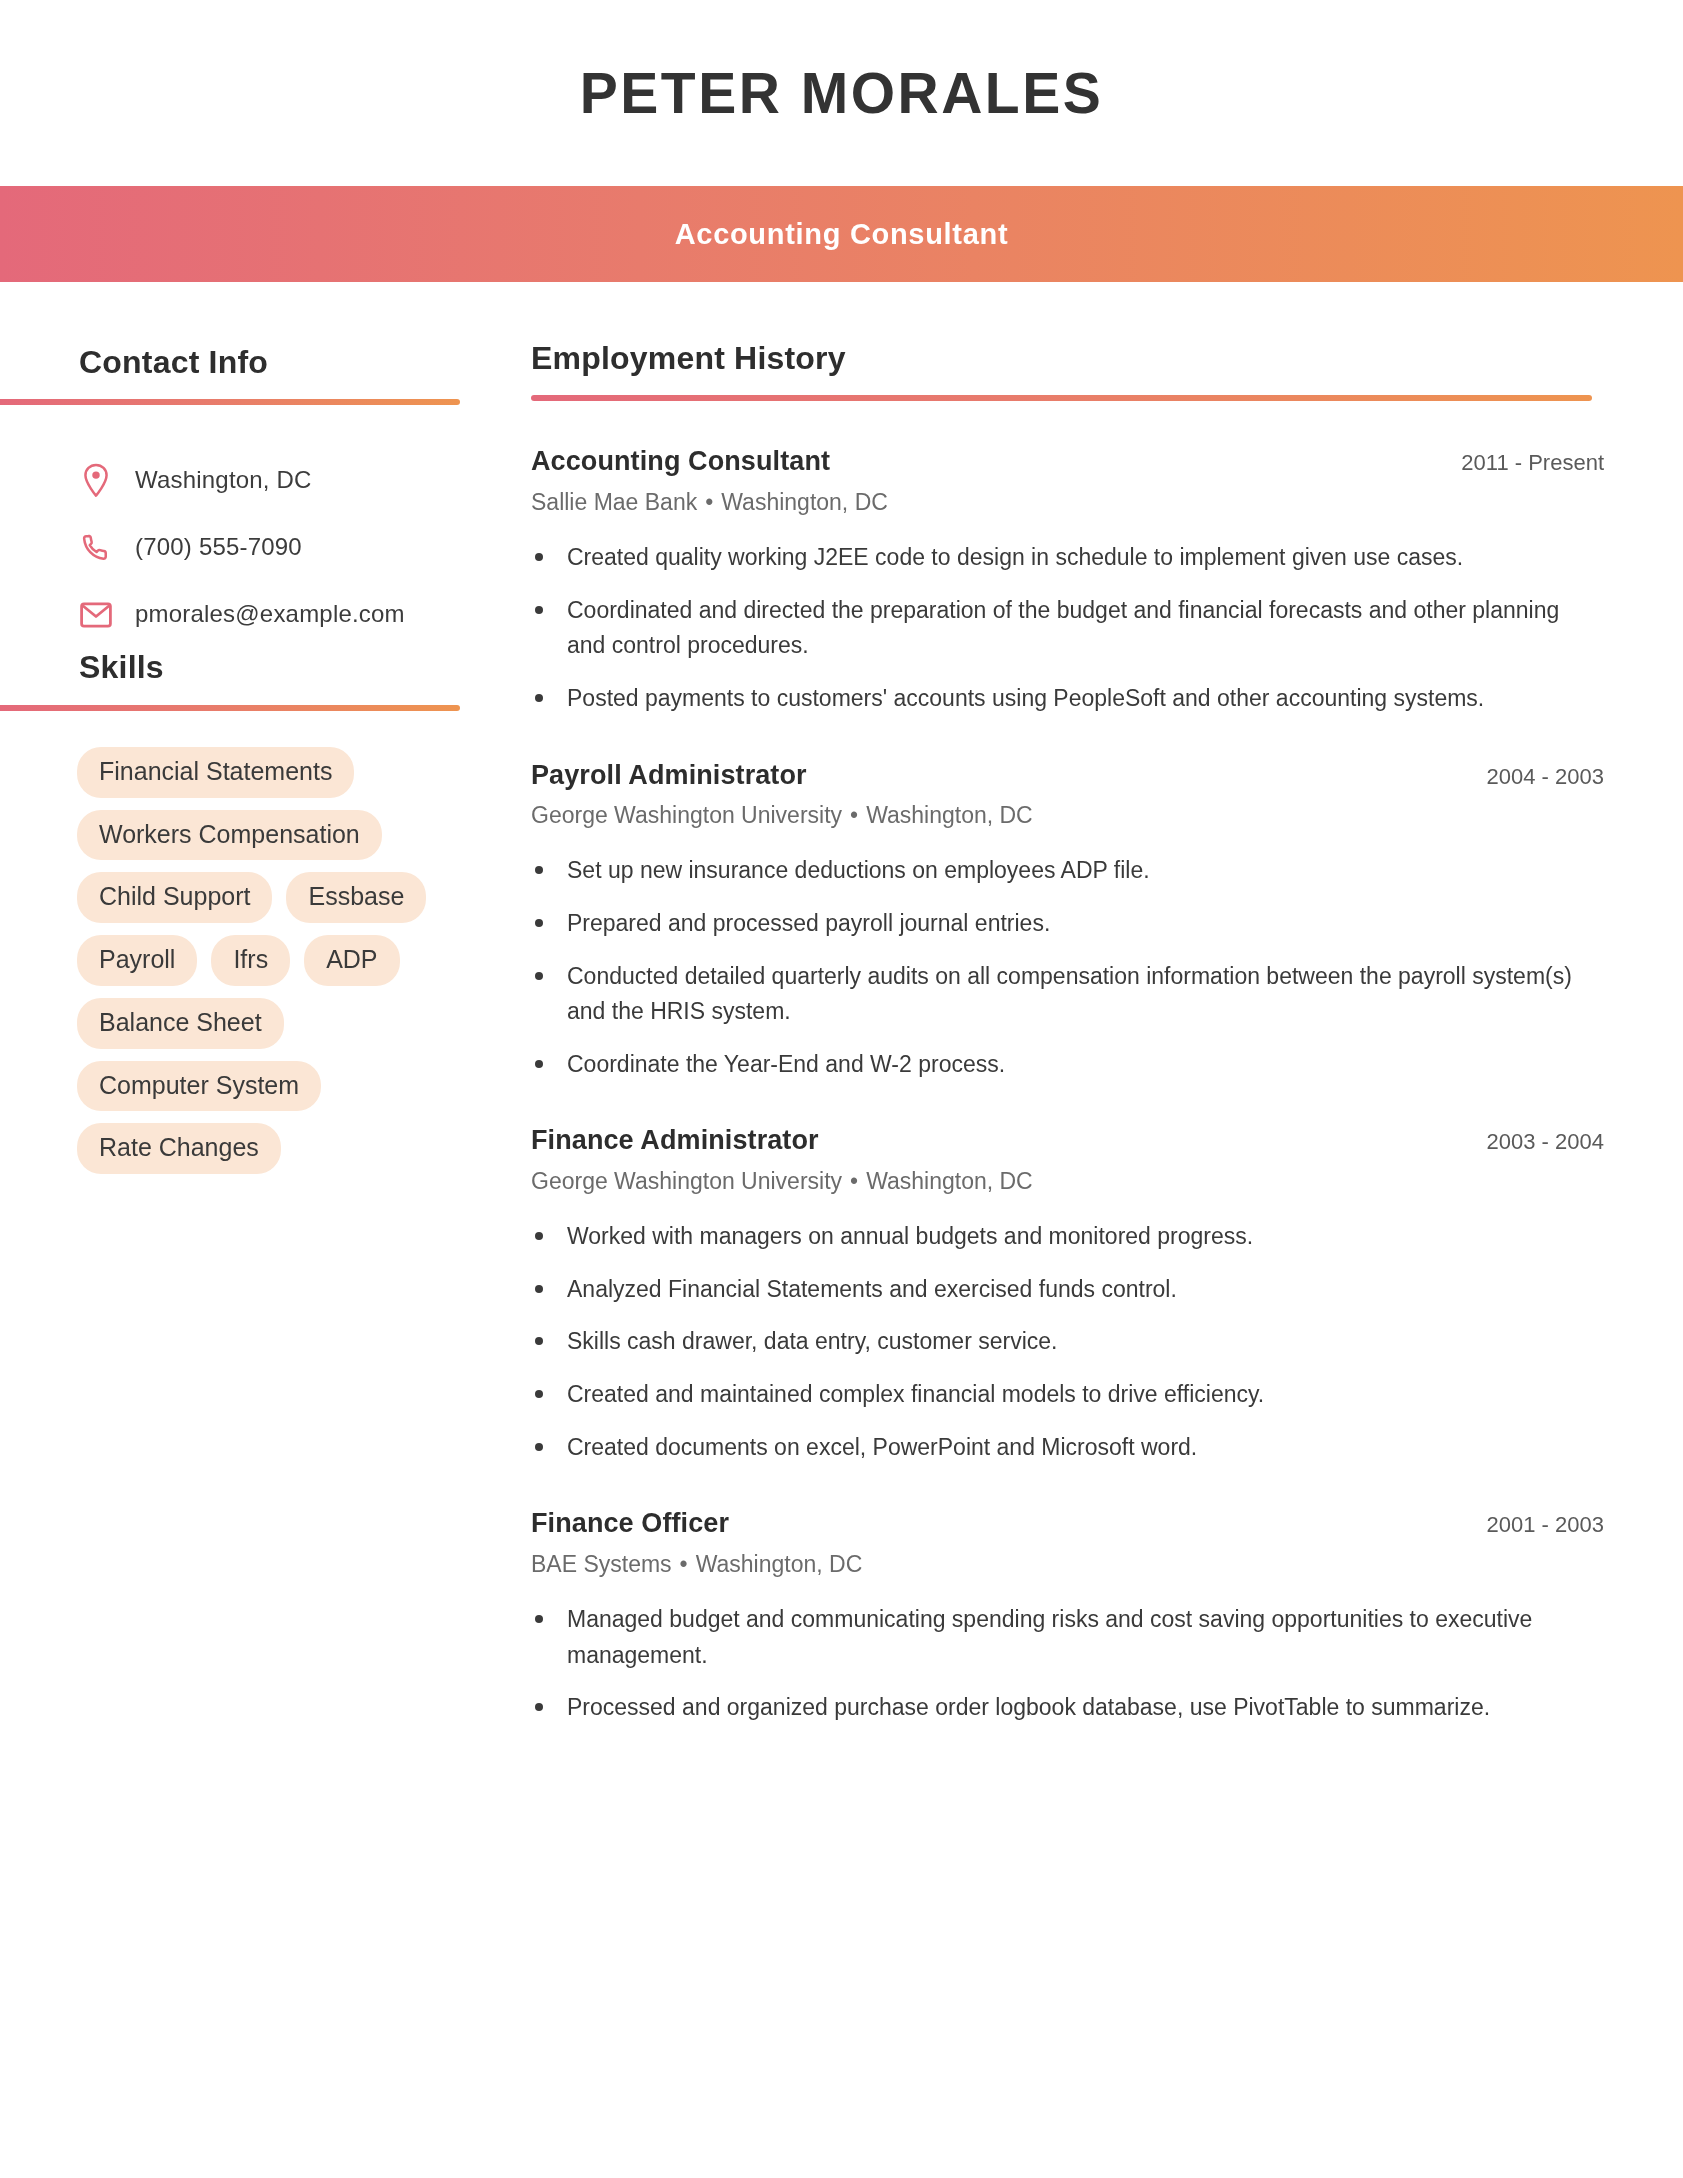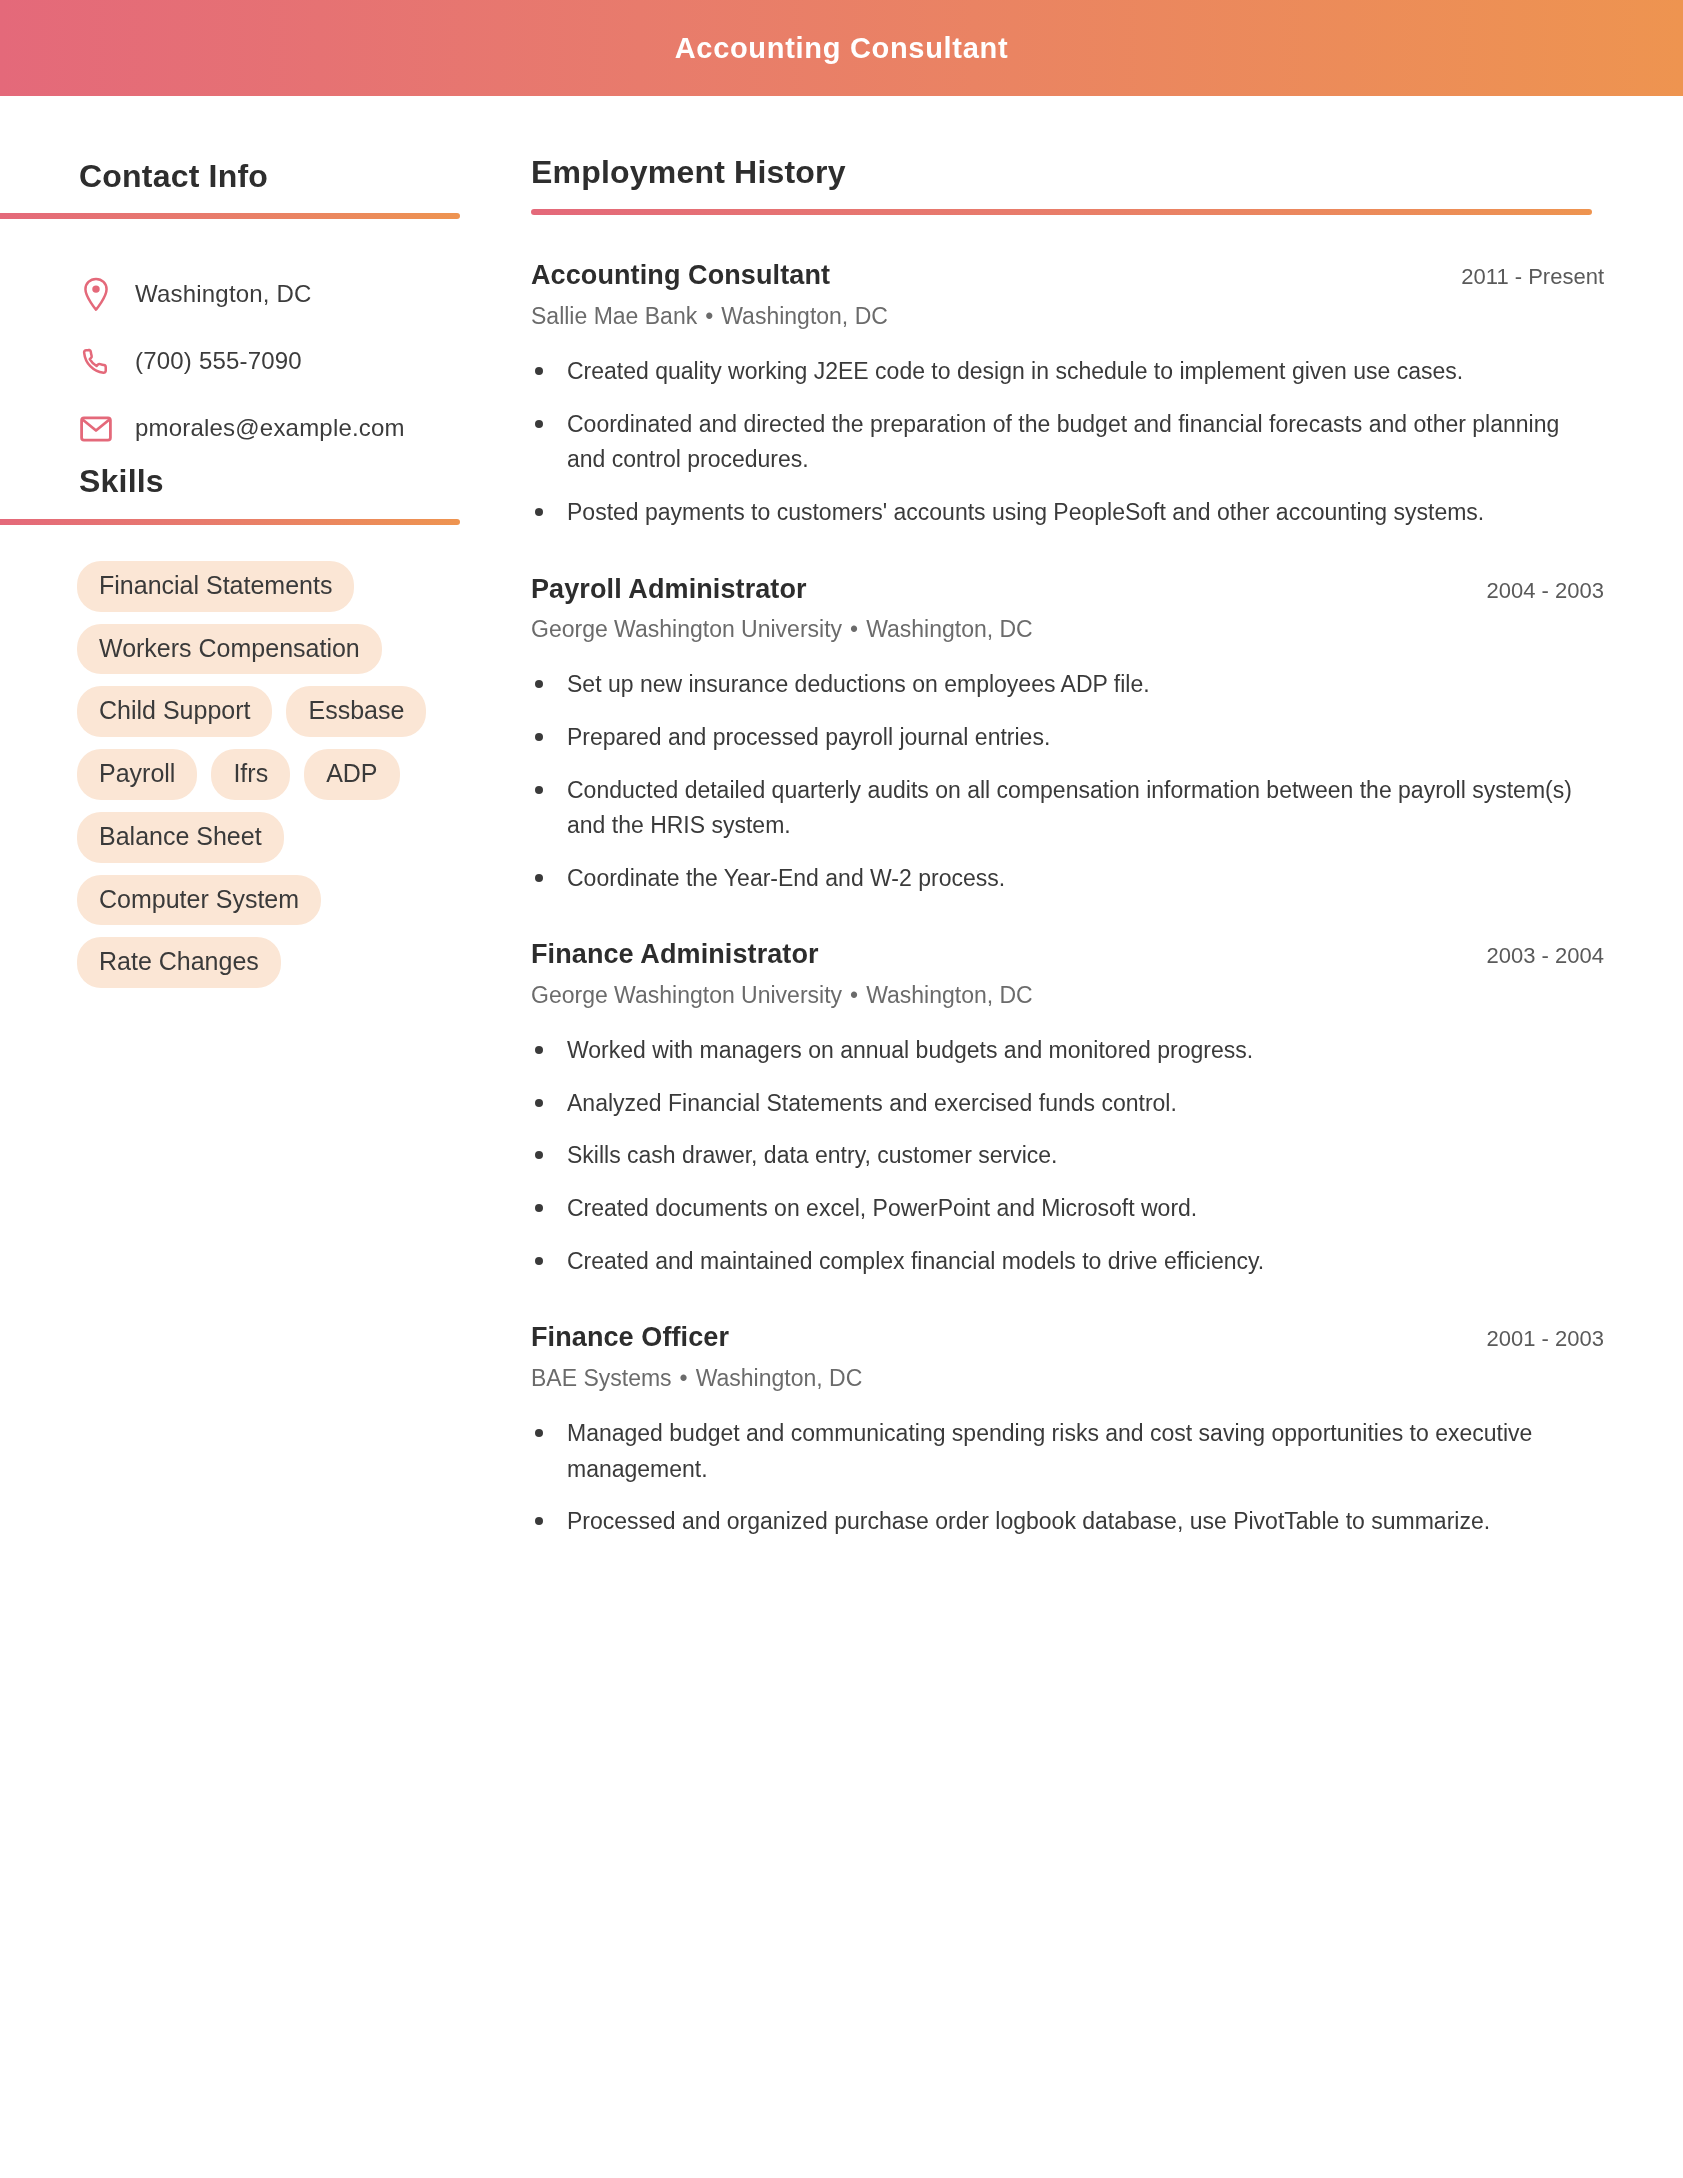--- a/index.html
+++ b/index.html
@@ -198,20 +198,23 @@
     height: 8px;
     border-radius: 50%;
     background: #3a3a3a;
   }
 </style>
 </head>
 <body>
 
 <div class="page">
 
+  <div class="header-name-wrap">
+    <div class="header-name">PETER MORALES</div>
+  </div>
 
   <div class="header-band">
     <div class="header-role">Accounting Consultant</div>
   </div>
 
   <div class="body-cols">
 
     <div class="col-left">
 
       <div>
@@ -313,22 +316,22 @@
             <span class="job-title">Finance Administrator</span>
             <span class="job-dates">2003 - 2004</span>
           </div>
           <div class="job-meta">
             <span>George Washington University</span><span class="dot-sep">•</span><span>Washington, DC</span>
           </div>
           <ul class="job-bullets">
             <li><span class="bullet-dot"></span><span>Worked with managers on annual budgets and monitored progress.</span></li>
             <li><span class="bullet-dot"></span><span>Analyzed Financial Statements and exercised funds control.</span></li>
             <li><span class="bullet-dot"></span><span>Skills cash drawer, data entry, customer service.</span></li>
+            <li><span class="bullet-dot"></span><span>Created and maintained complex financial models to drive efficiency.</span></li>
             <li><span class="bullet-dot"></span><span>Created documents on excel, PowerPoint and Microsoft word.</span></li>
-            <li><span class="bullet-dot"></span><span>Created and maintained complex financial models to drive efficiency.</span></li>
           </ul>
         </div>
 
         <div class="job">
           <div class="job-head">
             <span class="job-title">Finance Officer</span>
             <span class="job-dates">2001 - 2003</span>
           </div>
           <div class="job-meta">
             <span>BAE Systems</span><span class="dot-sep">•</span><span>Washington, DC</span>

